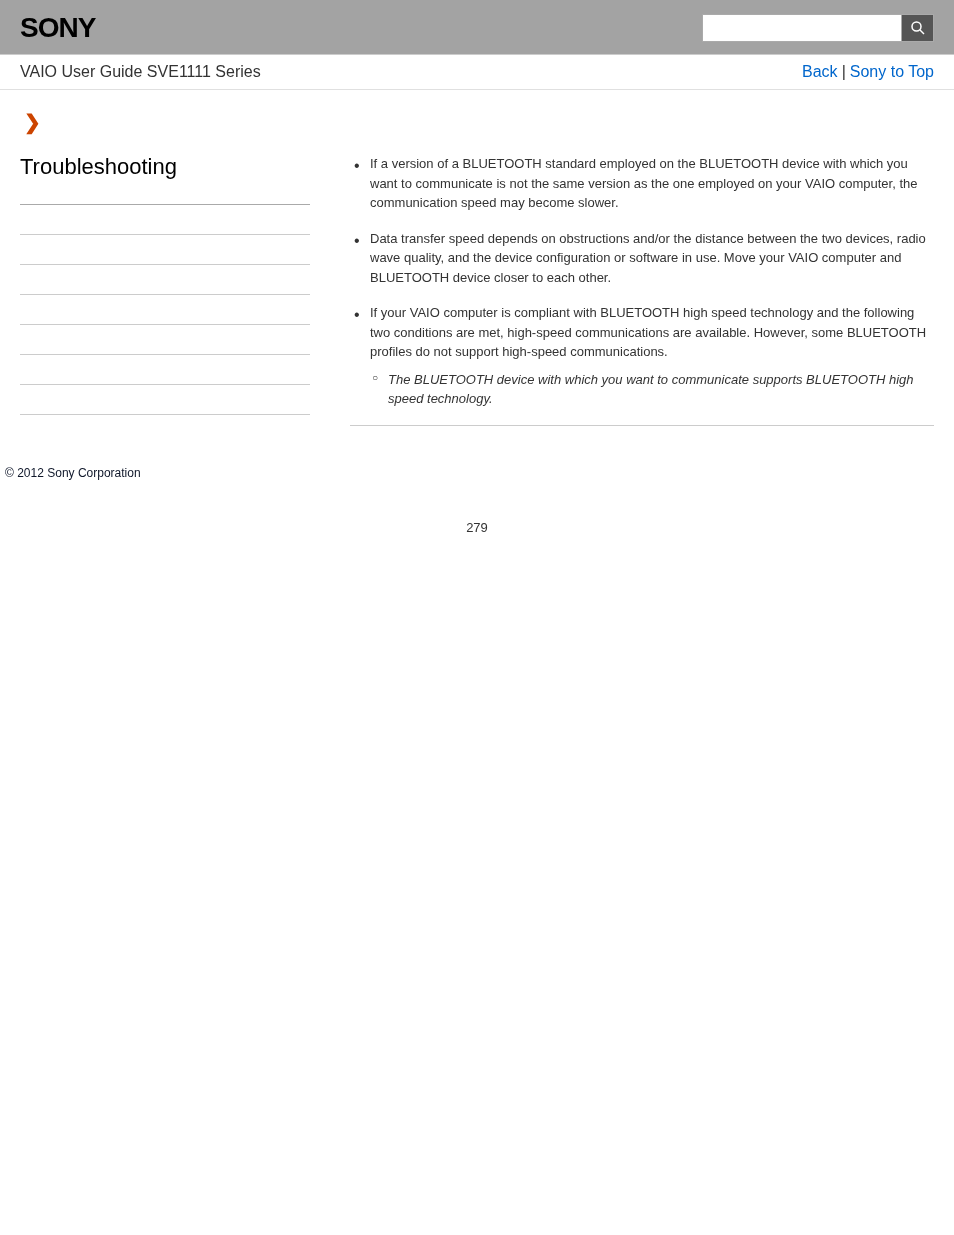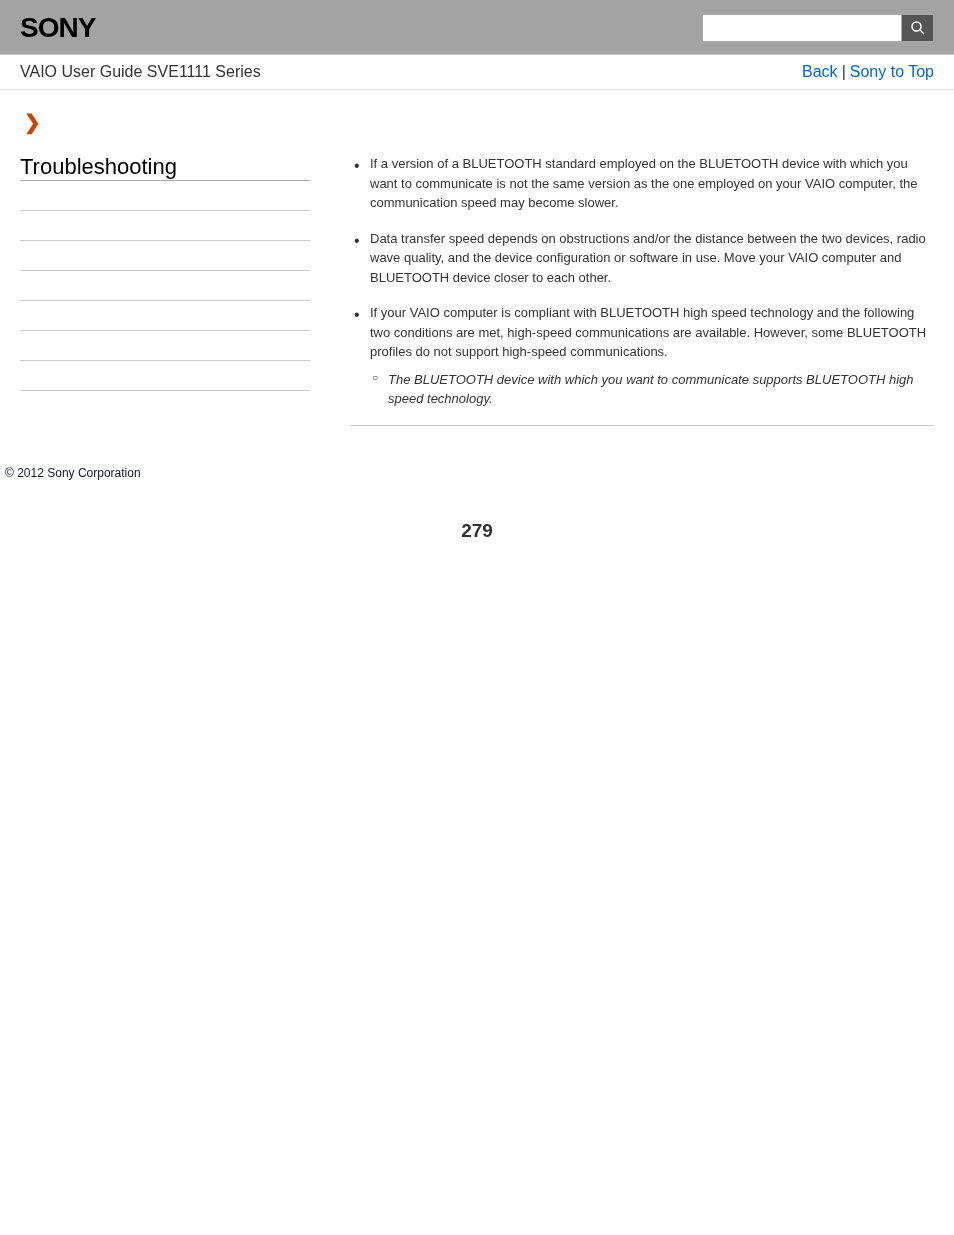--- a/index.html
+++ b/index.html
@@ -113,21 +113,21 @@
     .sidebar {
       width: 310px;
       flex-shrink: 0;
       padding-right: 20px;
     }
 
     .sidebar-title {
       font-size: 22px;
       font-weight: normal;
       color: #000;
-      padding-bottom: 0;
+      padding-bottom: 24px;
       border-bottom: 1px solid #aaa;
       margin-bottom: 0;
     }
 
     .sidebar-item {
       padding: 8px 0;
       border-bottom: 1px solid #ccc;
       font-size: 13px;
       color: #555;
       min-height: 30px;
@@ -196,24 +196,23 @@
 
     
     .footer {
       padding: 20px 5px;
       font-size: 12px;
       color: #0f172a;
     }
 
     .page-number {
       text-align: center;
-      font-size: 19px;
+      font-size: 13px;
       color: #333;
       padding: 20px 0;
-      font-weight: bold;
     }
   </style>
 </head>
 <body>
 
 <div class="header">
   <div class="sony-logo">SONY</div>
   <div class="search-area">
     <input class="search-input" type="text" placeholder="" style="">
     <button class="search-button">

